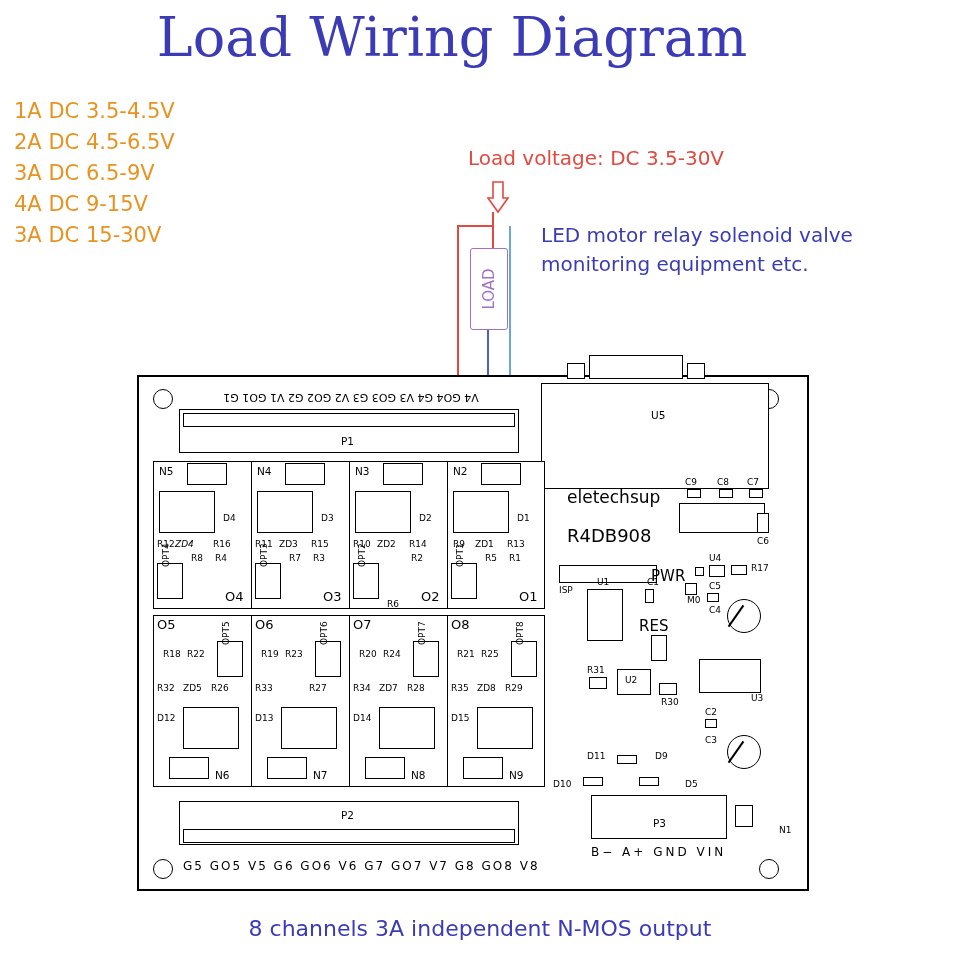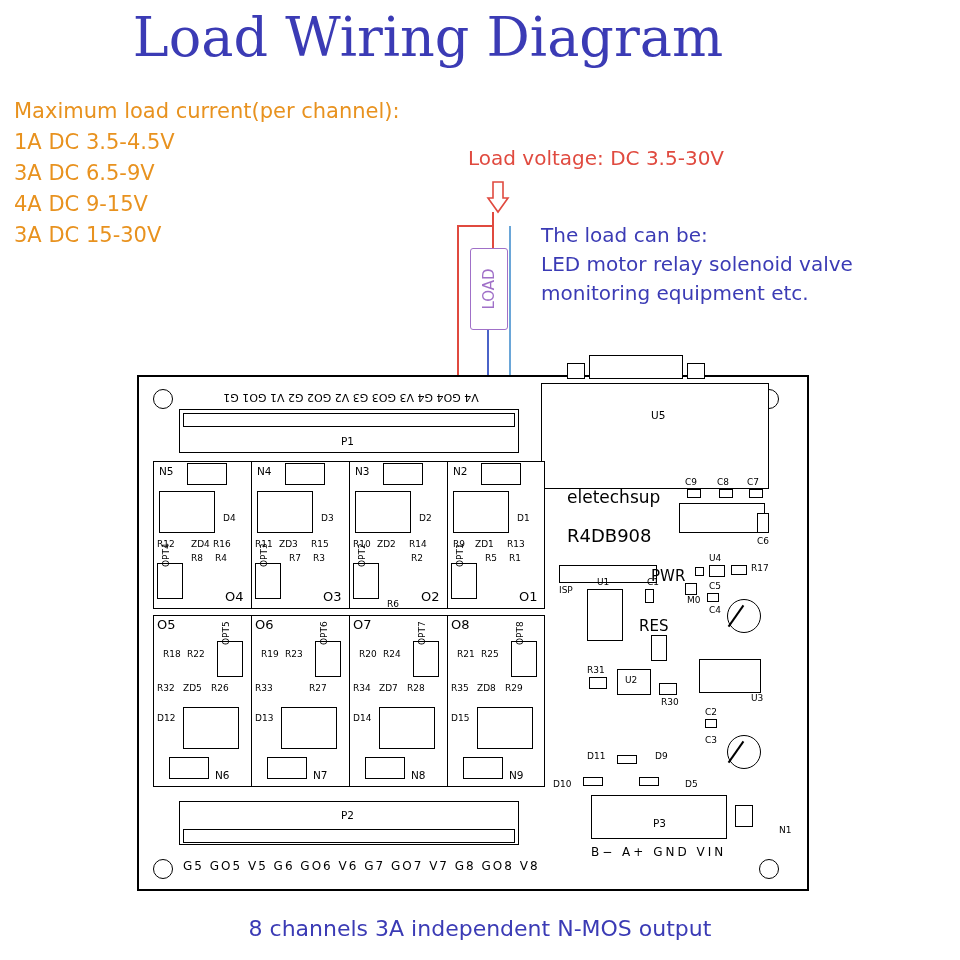--- a/index.html
+++ b/index.html
@@ -9,20 +9,21 @@
     font-family:"DejaVu Sans", sans-serif;
     position:relative;
     overflow:hidden;
   }
   #stage{position:absolute;left:0;top:0;width:960px;height:960px;}
 
   .title{
     position:absolute;left:0;top:6px;width:856px;text-align:center;
     font-size:54px;color:#3b3bb5;font-family:"DejaVu Serif", serif;
     letter-spacing:0px;
+    padding-left:24px;
   }
 
   .spec{
     position:absolute;left:14px;top:96px;
     color:#e8921f;font-size:21px;line-height:31px;
   }
   .spec div{white-space:nowrap;}
 
   .loadvolt{
     position:absolute;left:468px;top:146px;
@@ -74,31 +75,30 @@
   svg.ov{position:absolute;left:0;top:0;overflow:visible;}
 </style>
 </head>
 <body>
 
 <div id="stage">
 
   <div class="title">Load Wiring Diagram</div>
 
   <div class="spec">
-    <div>Maximum load current(per channel):</div>
     <div>1A DC 3.5-4.5V</div>
+    <div>2A DC 4.5-6.5V</div>
     <div>3A DC 6.5-9V</div>
     <div>4A DC 9-15V</div>
     <div>3A DC 15-30V</div>
   </div>
 
   <div class="loadvolt">Load voltage: DC 3.5-30V</div>
 
   <div class="loadnote">
-    <div>The load can be:</div>
     <div>LED motor relay solenoid valve</div>
     <div>monitoring equipment etc.</div>
   </div>
 
   <svg class="ov" width="960" height="960">
 
     <g>
       <path d="M493 182 L493 198 L488 198 L498 212 L508 198 L503 198 L503 182 Z" fill="#ffffff" stroke="#e04a3f" stroke-width="1.6"></path>
     </g>
 
@@ -206,21 +206,21 @@
 
     <div class="line" style="left:112px;top:84px;width:1.3px;height:148px;"></div>
     <div class="line" style="left:210px;top:84px;width:1.3px;height:148px;"></div>
     <div class="line" style="left:308px;top:84px;width:1.3px;height:148px;"></div>
 
     <div class="lbl10" style="left:20px;top:88px;">N5</div>
     <div class="rectthin" style="left:48px;top:86px;width:40px;height:22px;"></div>
     <div class="rect" style="left:20px;top:114px;width:56px;height:42px;"></div>
     <div class="lbl" style="left:84px;top:136px;">D4</div>
     <div class="lbl" style="left:18px;top:162px;">R12</div>
-    <div class="lbl" style="left:52px;top:162px;">ZD4</div>
+    <div class="lbl" style="left:36px;top:162px;font-style:italic;">ZD4</div>
     <div class="lbl" style="left:74px;top:162px;">R16</div>
     <div class="rect" style="left:18px;top:186px;width:26px;height:36px;"></div>
     <div class="lbl" style="left:22px;top:190px;transform:rotate(-90deg);transform-origin:left top;">OPT4</div>
     <div class="lbl" style="left:52px;top:176px;">R8</div>
     <div class="lbl" style="left:76px;top:176px;">R4</div>
     <div class="chname" style="left:86px;top:212px;">O4</div>
 
     <div class="lbl10" style="left:118px;top:88px;">N4</div>
     <div class="rectthin" style="left:146px;top:86px;width:40px;height:22px;"></div>
     <div class="rect" style="left:118px;top:114px;width:56px;height:42px;"></div>

